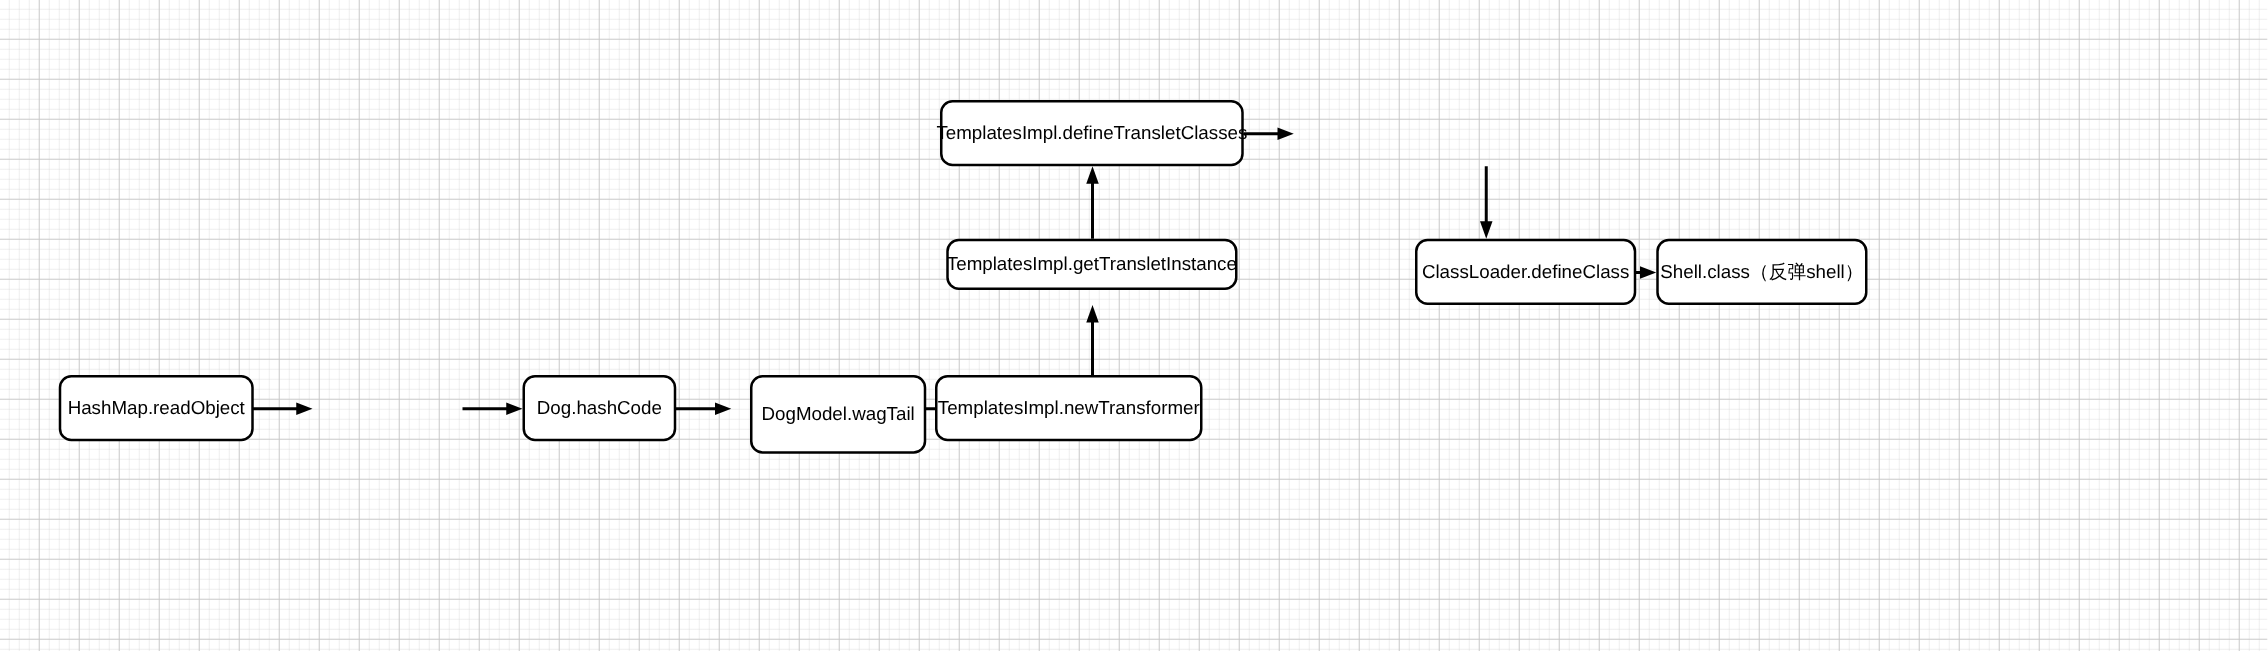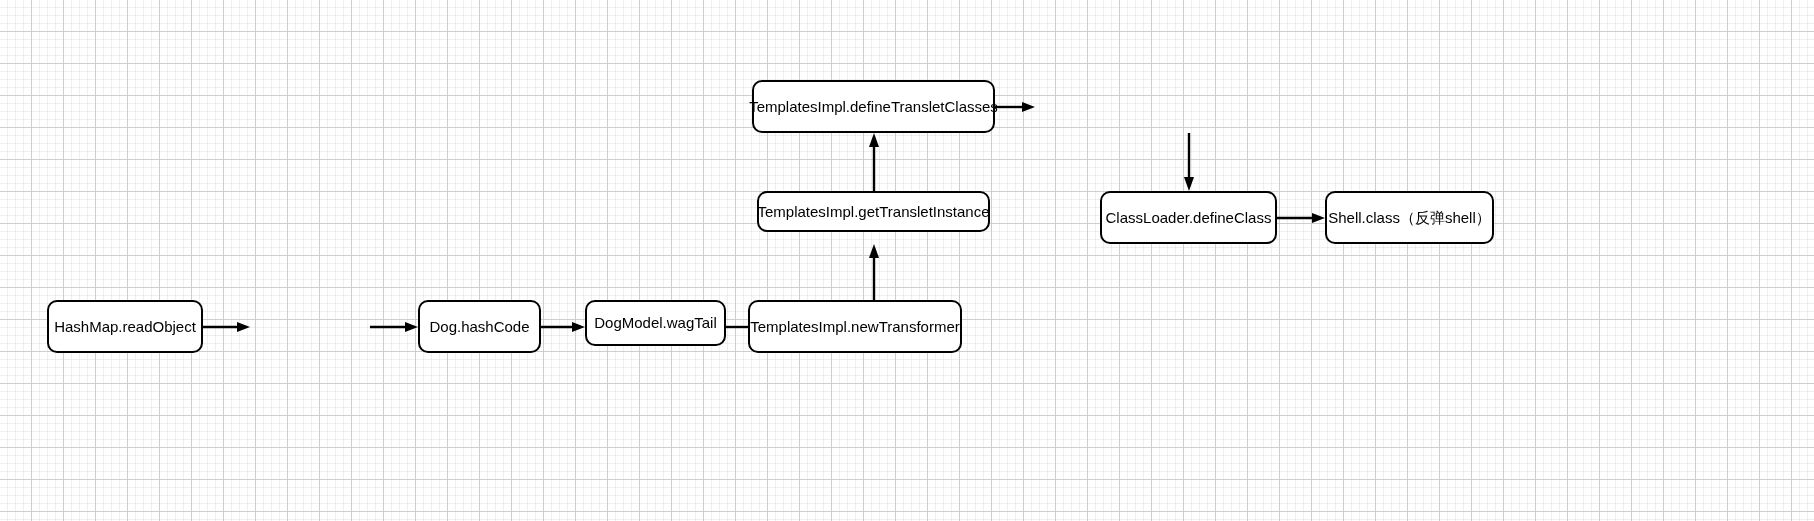--- a/index.html
+++ b/index.html
@@ -113,38 +113,38 @@
 
   <div class="node" style="left:47px; top:300px; width:156px; height:53px;">
     <span class="node-label">HashMap.readObject</span>
   </div>
 
 
   <div class="node" style="left:418px; top:300px; width:123px; height:53px;">
     <span class="node-label">Dog.hashCode</span>
   </div>
 
-  <div class="node" style="left:585px; top:300px; width:141px; height:46px;">
+  <div class="node" style="left:600px; top:300px; width:141px; height:63px;">
     <span class="node-label">DogModel.wagTail</span>
   </div>
 
   <div class="node" style="left:748px; top:300px; width:214px; height:53px;">
     <span class="node-label">TemplatesImpl.newTransformer</span>
   </div>
 
   <div class="node" style="left:757px; top:191px; width:233px; height:41px;">
     <span class="node-label">TemplatesImpl.getTransletInstance</span>
   </div>
 
   <div class="node" style="left:752px; top:80px; width:243px; height:53px;">
     <span class="node-label">TemplatesImpl.defineTransletClasses</span>
   </div>
 
 
-  <div class="node" style="left:1100px; top:191px; width:177px; height:53px;">
+  <div class="node" style="left:1132px; top:191px; width:177px; height:53px;">
     <span class="node-label">ClassLoader.defineClass</span>
   </div>
 
   <div class="node" style="left:1325px; top:191px; width:169px; height:53px;text-align:right;">
     <span class="node-label">Shell.class（反弹shell）</span>
   </div>
 
 </div>
 
 </body></html>

